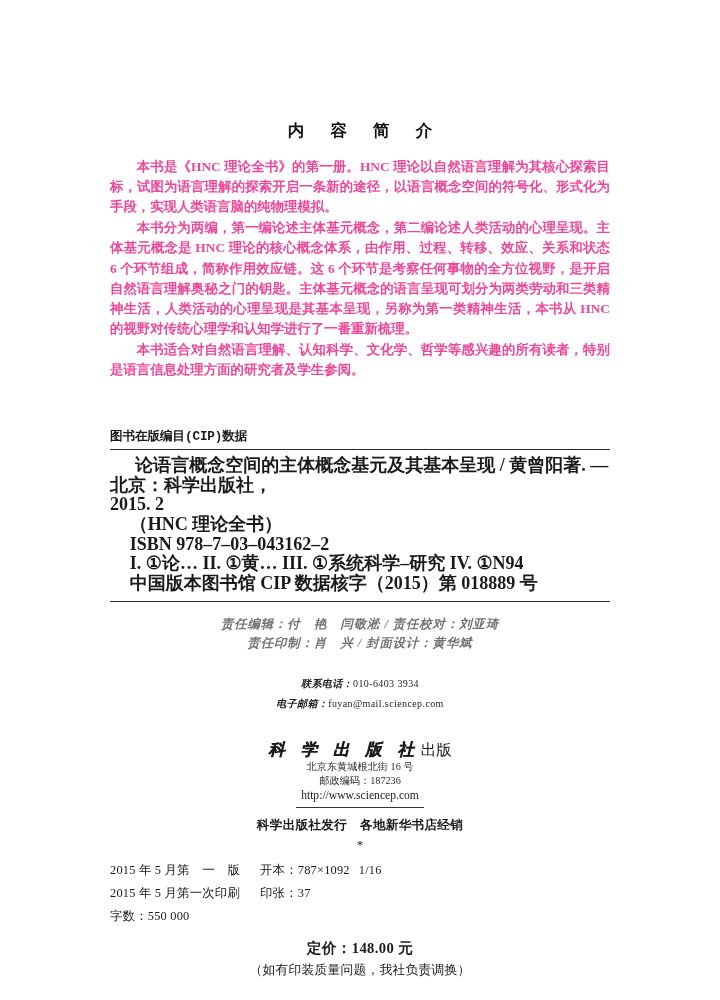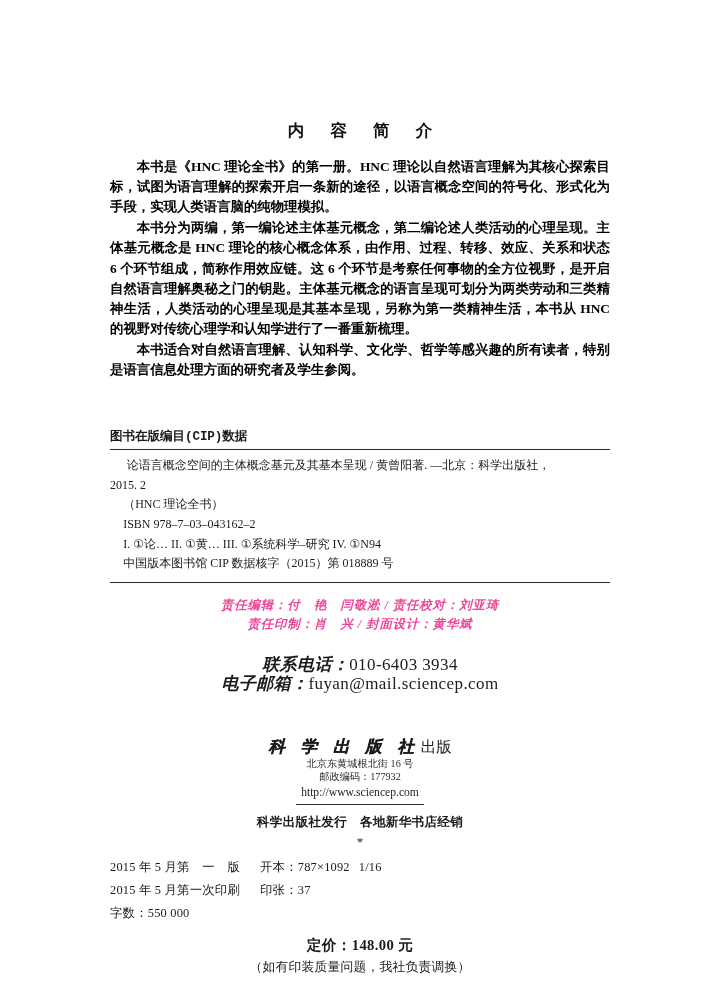--- a/index.html
+++ b/index.html
@@ -35,21 +35,21 @@
     margin-bottom: 15px;
     color: #111;
   }
   .abstract-body p {
     margin: 0 0 0.5px 0;
     font-size: 13.4px;
     line-height: 20.2px;
     text-align: justify;
     text-justify: inter-ideograph;
     text-indent: 2em;
-    color: #000000;
+    color: #ec4899;
     font-weight: 600;
   }
 
   
   .cip {
     margin-top: 48px;
   }
   .cip-heading {
     font-family: Liberation Mono, monospace;
     font-size: 12.6px;
@@ -57,23 +57,24 @@
     margin-bottom: 4px;
     letter-spacing: -0.1px;
   }
   .rule {
     border: 0;
     border-top: 1px solid #2a2a2a;
     margin: 0;
     height: 0;
   }
   .cip-body {
-    font-size: 12px;
+    font-size: 18px;
     line-height: 19.6px;
     padding-top: 6px;
+    font-weight: bold;
   }
   .cip-body .ln {
     margin: 0;
     white-space: nowrap;
   }
   .cip-body .ln.wrap {
     white-space: normal;
     text-indent: 1.4em;
   }
   .cip-body .ln.cont {
@@ -88,38 +89,38 @@
 
   
   .credits {
     text-align: center;
     margin-top: 13px;
     font-family: "Liberation Serif", serif;
     font-size: 12.4px;
     line-height: 19px;
     letter-spacing: 0.9px;
     font-weight: 600;
-    color: #ec4899;
+    color: #737373;
   }
   .credits div { font-style: italic; }
 
   .contact {
     text-align: center;
     margin-top: 21px;
-    font-size: 17px;
+    font-size: 10px;
     line-height: 19.5px;
     letter-spacing: 0.4px;
     color: #1c1c1c;
   }
   .contact .cn { font-style: italic; font-weight: 600; }
 
   
   .imprint {
     text-align: center;
-    margin-top: 42px;
+    margin-top: 26px;
   }
   .pub-logo-line {
     font-size: 17px;
     line-height: 21px;
     white-space: nowrap;
   }
   .brush {
     font-family: "DejaVu Serif", serif;
     font-weight: bold;
     font-style: italic;
@@ -254,21 +255,21 @@
     <div>
       <span class="cn">电子邮箱：</span><span>fuyan@mail.sciencep.com</span>
     </div>
   </section>
 
   <section class="imprint">
     <div class="pub-logo-line">
       <span class="brush">科 学 出 版 社</span><span class="pub-suffix">出版</span>
     </div>
     <div class="addr">北京东黄城根北街 16 号</div>
-    <div class="addr">邮政编码：177932</div>
+    <div class="addr">邮政编码：187236</div>
     <div class="url">http://www.sciencep.com</div>
     <hr class="short-rule">
     <div class="distrib">科学出版社发行　各地新华书店经销</div>
     <div class="asterisk">*</div>
   </section>
 
   <section class="facts">
     <div>
       <span>2015 年 5 月第　一　版</span><span class="gap"></span><span>开本：787×1092</span><span class="gap-sm"></span><span>1/16</span>
     </div>

